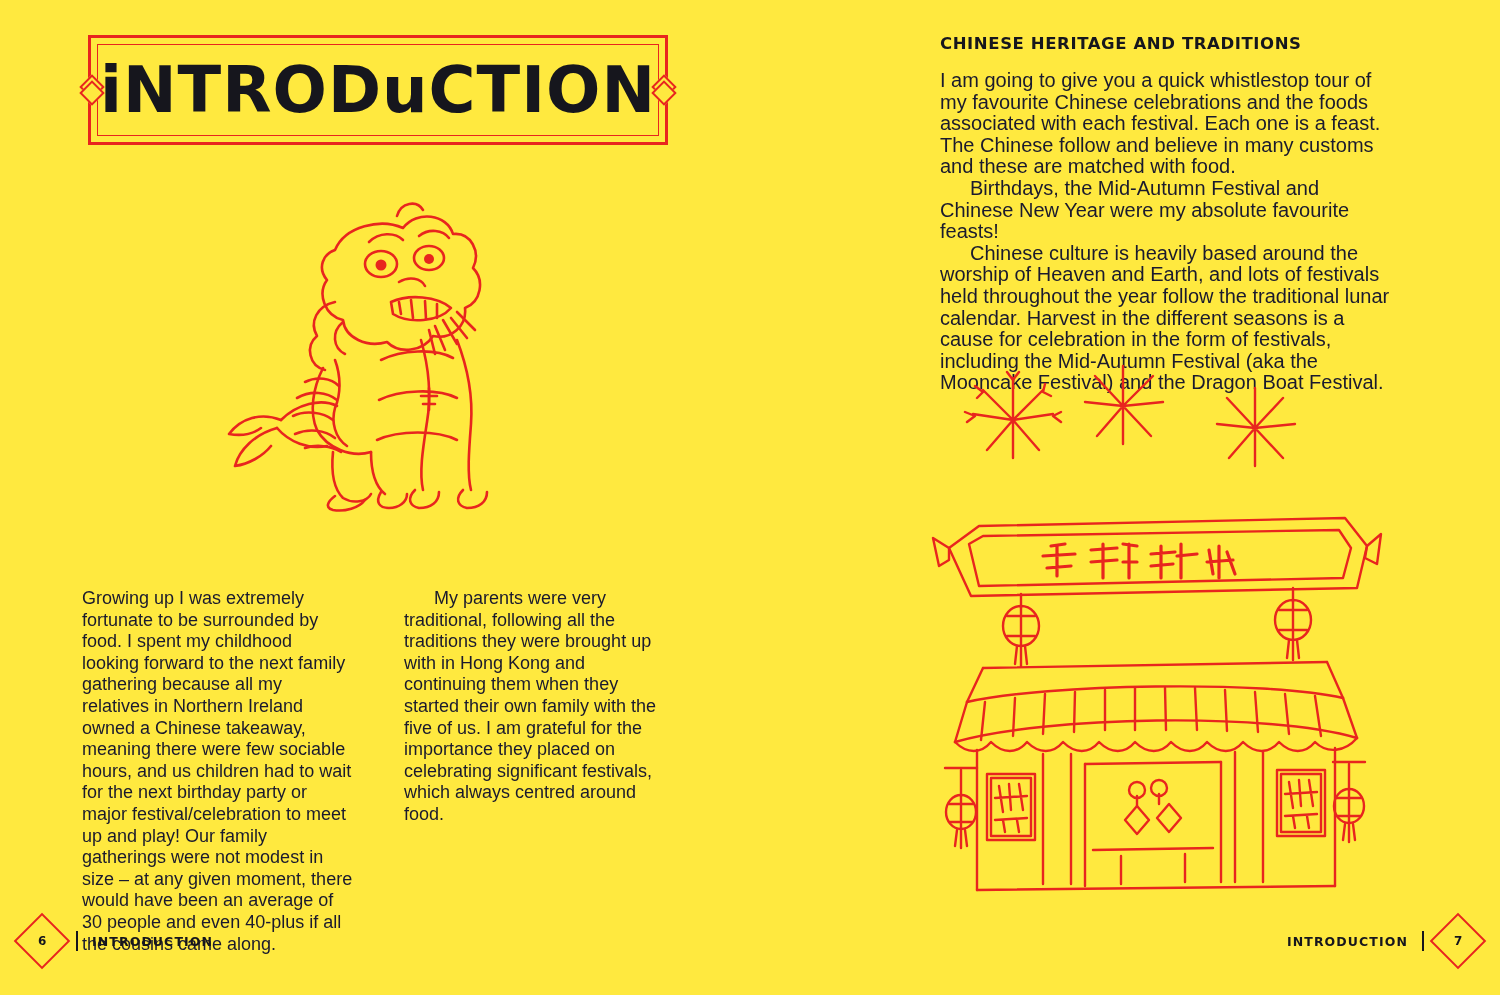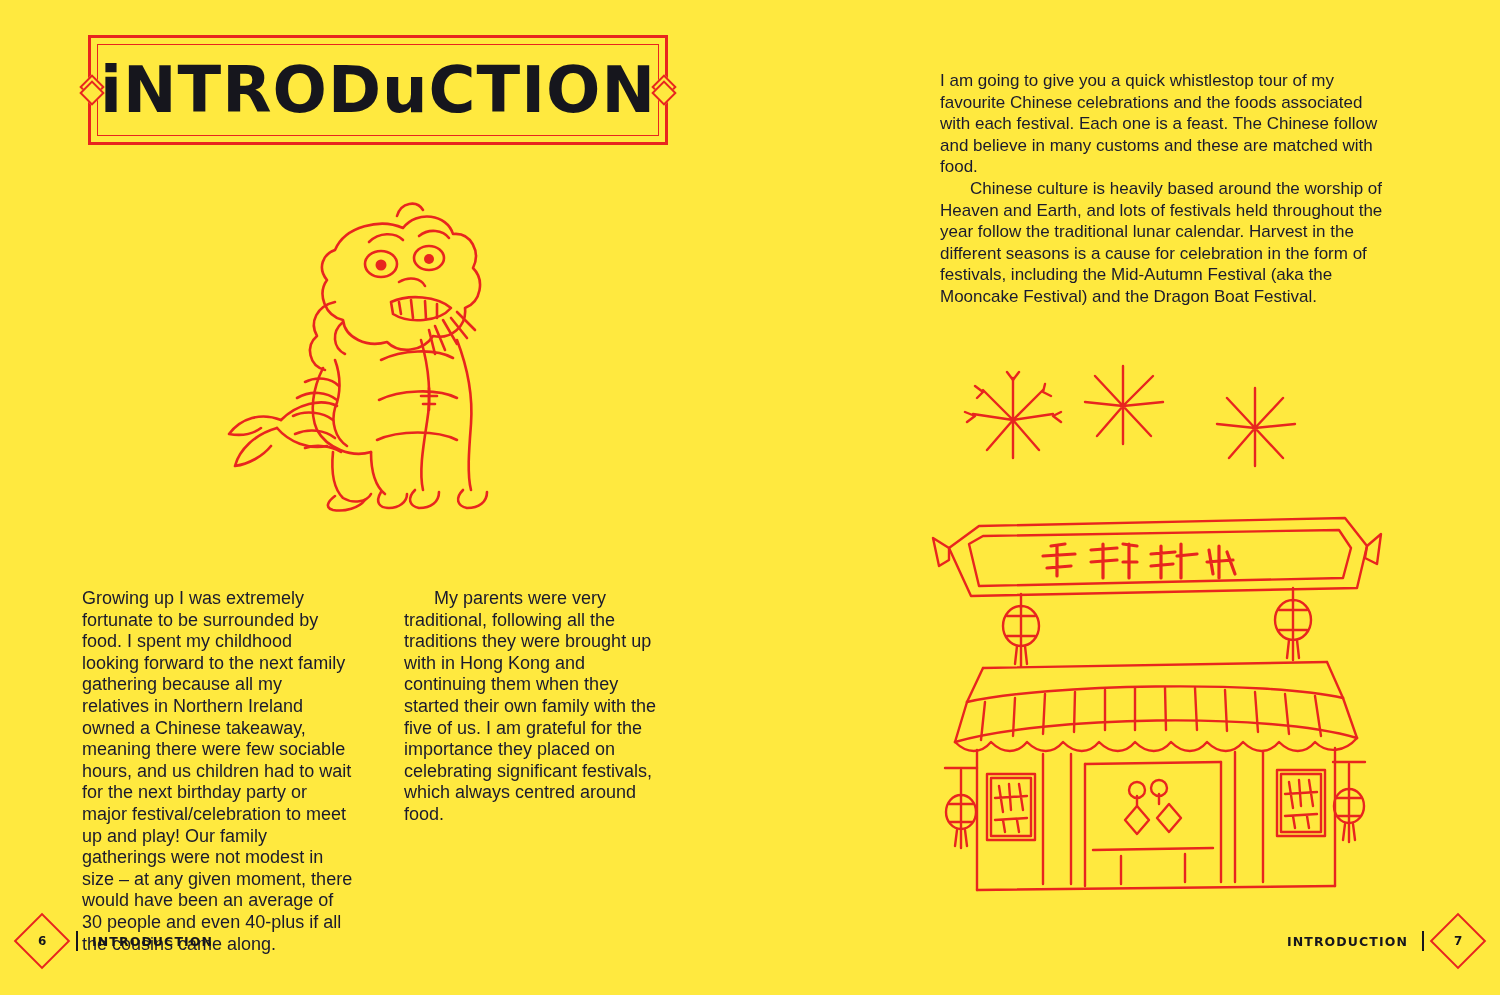--- a/index.html
+++ b/index.html
@@ -107,21 +107,21 @@
     font-weight: bold;
     font-size: 16.5px;
     letter-spacing: 0.6px;
     color: #16161D;
   }
   .right-body {
     position: absolute;
     left: 190px;
     top: 70px;
     width: 450px;
-    font-size: 17px;
+    font-size: 20px;
     line-height: 21.6px;
   }
   .right-body p { margin: 0; }
   .right-body p.indent { text-indent: 30px; }
 
   
   .shop-art {
     position: absolute;
     left: 175px;
     top: 350px;
@@ -260,23 +260,25 @@
       <div class="diamond">
         <span class="num">6</span>
       </div>
       <div class="rule"></div>
       <div class="folio-label">INTRODUCTION</div>
     </div>
   </div>
 
   <div class="right-page">
 
+    <div class="section-heading">CHINESE HERITAGE AND TRADITIONS</div>
 
     <div class="right-body">
       <p>I am going to give you a quick whistlestop tour of my favourite Chinese celebrations and the foods associated with each festival. Each one is a feast. The Chinese follow and believe in many customs and these are matched with food.</p>
+      <p class="indent">Birthdays, the Mid-Autumn Festival and Chinese New Year were my absolute favourite feasts!</p>
       <p class="indent">Chinese culture is heavily based around the worship of Heaven and Earth, and lots of festivals held throughout the year follow the traditional lunar calendar. Harvest in the different seasons is a cause for celebration in the form of festivals, including the Mid-Autumn Festival (aka the Mooncake Festival) and the Dragon Boat Festival.</p>
     </div>
 
     <svg class="shop-art" viewBox="0 0 460 560">
       <g fill="none" stroke="#E8251E" stroke-width="2.4" stroke-linecap="round" stroke-linejoin="round">
 
         <g>
           <path d="M88 70 L88 28 M88 70 L58 40 M88 70 L118 40 M88 70 L48 64 M88 70 L128 64 M88 70 L62 100 M88 70 L114 100 M88 70 L88 108"></path>
           <path d="M82 22 L88 30 L94 22 M50 36 L58 42 L52 48 M120 34 L118 42 L126 46 M40 62 L50 66 L42 72 M136 62 L128 66 L136 72"></path>
         </g>

